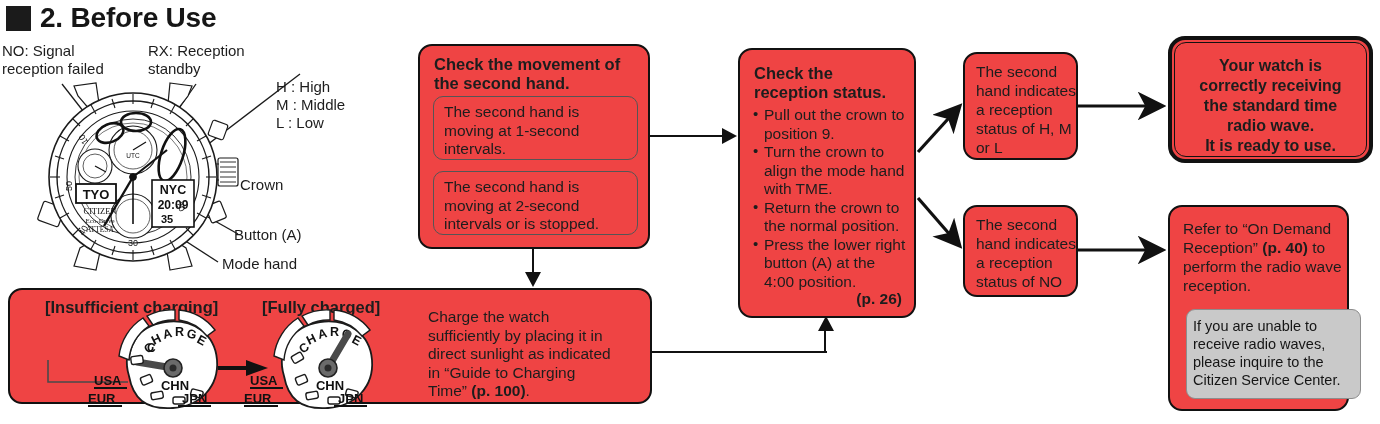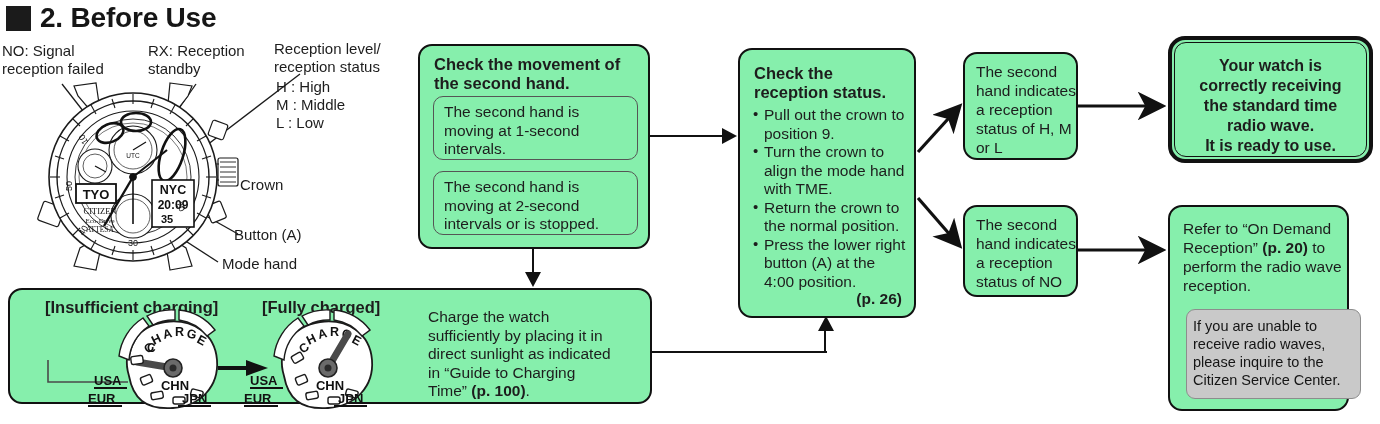--- a/index.html
+++ b/index.html
@@ -11,21 +11,21 @@
   }
   .abs{position:absolute;}
 
   
   #header{left:6px;top:2px;display:flex;align-items:center;gap:9px;}
   #header .sq{width:25px;height:25px;background:#1b1b1b;}
   #header .ttl{font-size:28px;font-weight:bold;letter-spacing:-0.2px;color:#161616;}
 
   
   .rbox{
-    position:absolute;border:2.5px solid #111;border-radius:14px;background:#86efac;
+    position:absolute;border:2.5px solid #111;border-radius:14px;background:#ef4444;
     box-sizing:border-box;
   }
   .rbox.sub{border-width:1.4px;border-color:#555;border-radius:10px;}
   .rbox.dbl{border-width:4px;border-radius:17px;}
   .rbox.dbl::after{
     content:"";position:absolute;left:2px;top:2px;right:2px;bottom:2px;
     border:1.5px solid #111;border-radius:12px;pointer-events:none;
   }
 
   .txt{font-size:15.5px;line-height:18.5px;color:#1d1d1d;}
@@ -63,22 +63,20 @@
   <div class="sq"></div>
   <div class="ttl">2. Before Use</div>
 </div>
 
 <div class="abs" style="left:0;top:38px;width:400px;height:250px;">
 
   <div class="abs callout" style="left:2px;top:4px;white-space:pre;">NO: Signal
 reception failed</div>
   <div class="abs callout" style="left:148px;top:4px;white-space:pre;">RX: Reception
 standby</div>
-  <div class="abs callout" style="left:274px;top:2px;white-space:pre;">Reception level/
-reception status</div>
   <div class="abs callout" style="left:276px;top:40px;">H  : High</div>
   <div class="abs callout" style="left:276px;top:58px;">M : Middle</div>
   <div class="abs callout" style="left:276px;top:76px;">L   : Low</div>
 
   <div class="abs callout" style="left:240px;top:138px;">Crown</div>
   <div class="abs callout" style="left:234px;top:188px;">Button (A)</div>
   <div class="abs callout" style="left:222px;top:217px;">Mode hand</div>
 
   <svg class="ov" style="width:400px;height:250px;" viewBox="0 0 400 250">
     <g stroke="#1b1b1b" fill="none" stroke-width="1.2">
@@ -376,21 +374,21 @@
 <div class="rbox dbl" style="left:1168px;top:36px;width:205px;height:127px;">
   <div class="txt bold ctr abs" style="left:0;right:0;top:16px;white-space:pre;font-size:16px;line-height:20px;">Your watch is
 correctly receiving
 the standard time
 radio wave.
 It is ready to use.</div>
 </div>
 
 <div class="rbox" style="left:1168px;top:205px;width:181px;height:206px;">
   <div class="txt abs" style="left:13px;top:12px;width:182px;white-space:pre-wrap;line-height:19px;"><span>Refer to “On Demand
-Reception” </span><span class="bold">(p. 20)</span><span> to
+Reception” </span><span class="bold">(p. 40)</span><span> to
 perform the radio wave
 reception.</span></div>
 
   <div class="greynote" style="left:16px;top:102px;width:175px;height:90px;white-space:pre;">If you are unable to
 receive radio waves,
 please inquire to the
 Citizen Service Center.</div>
 </div>
 
 </body></html>

